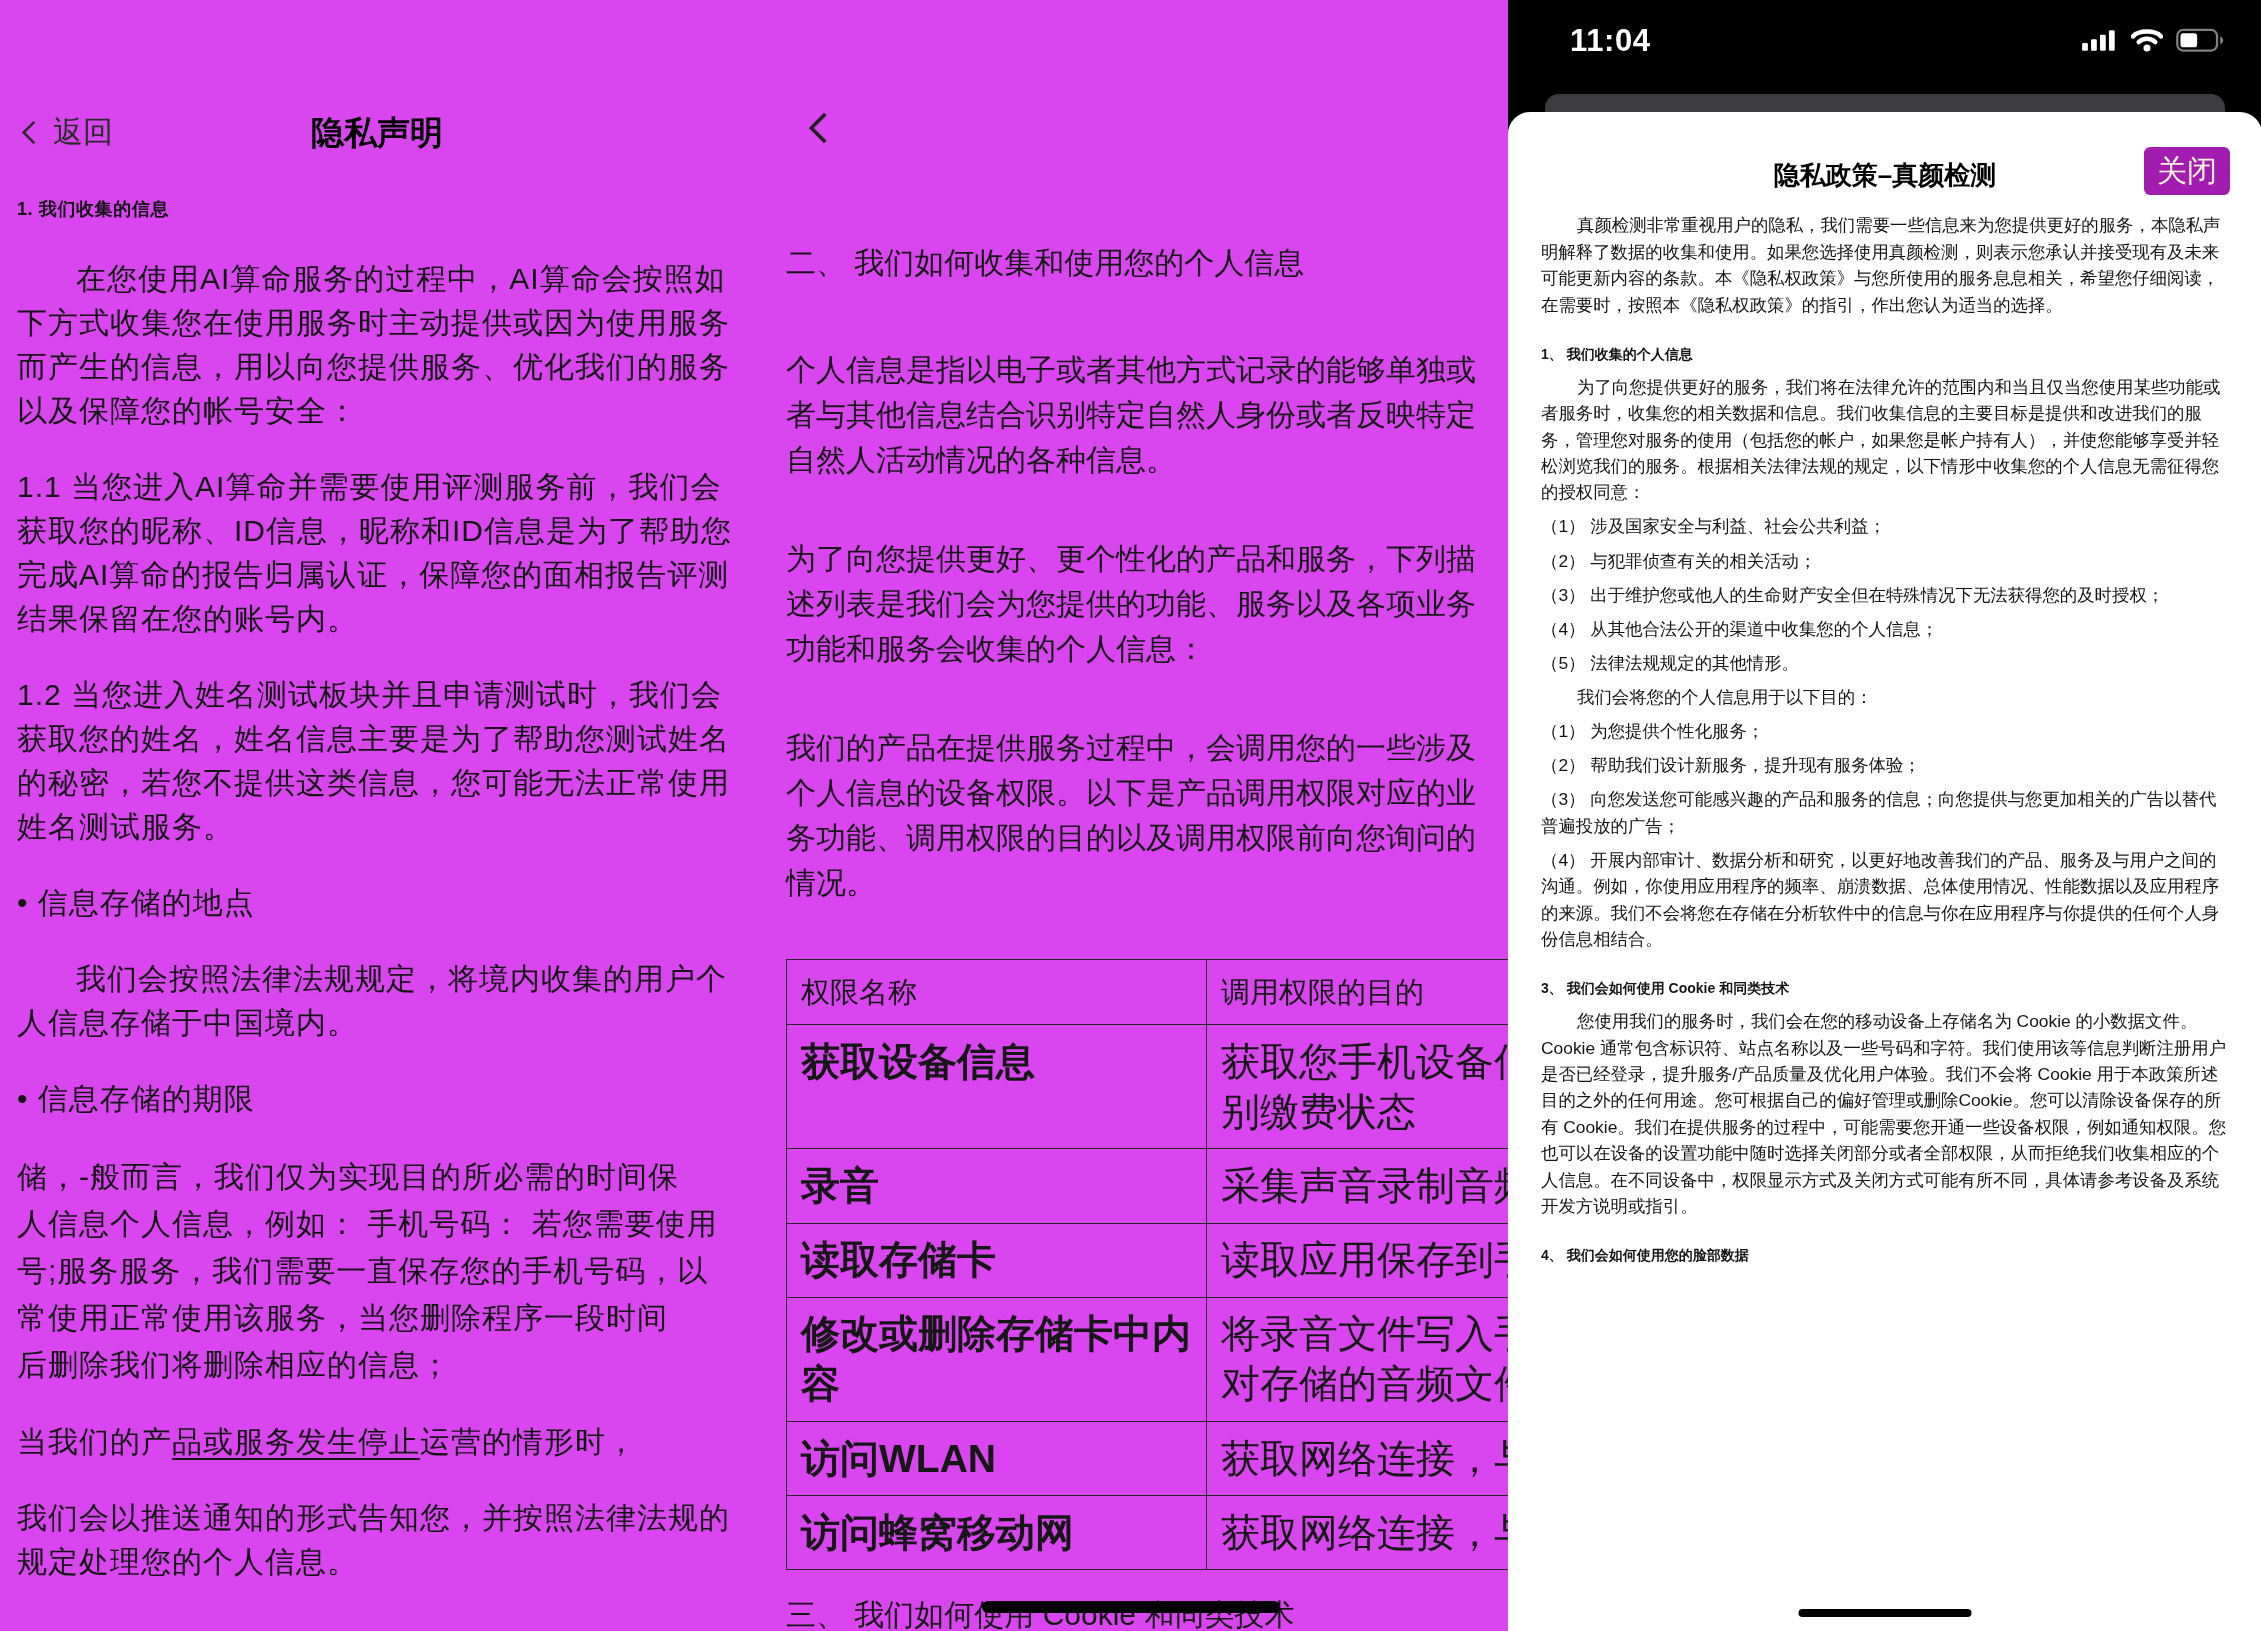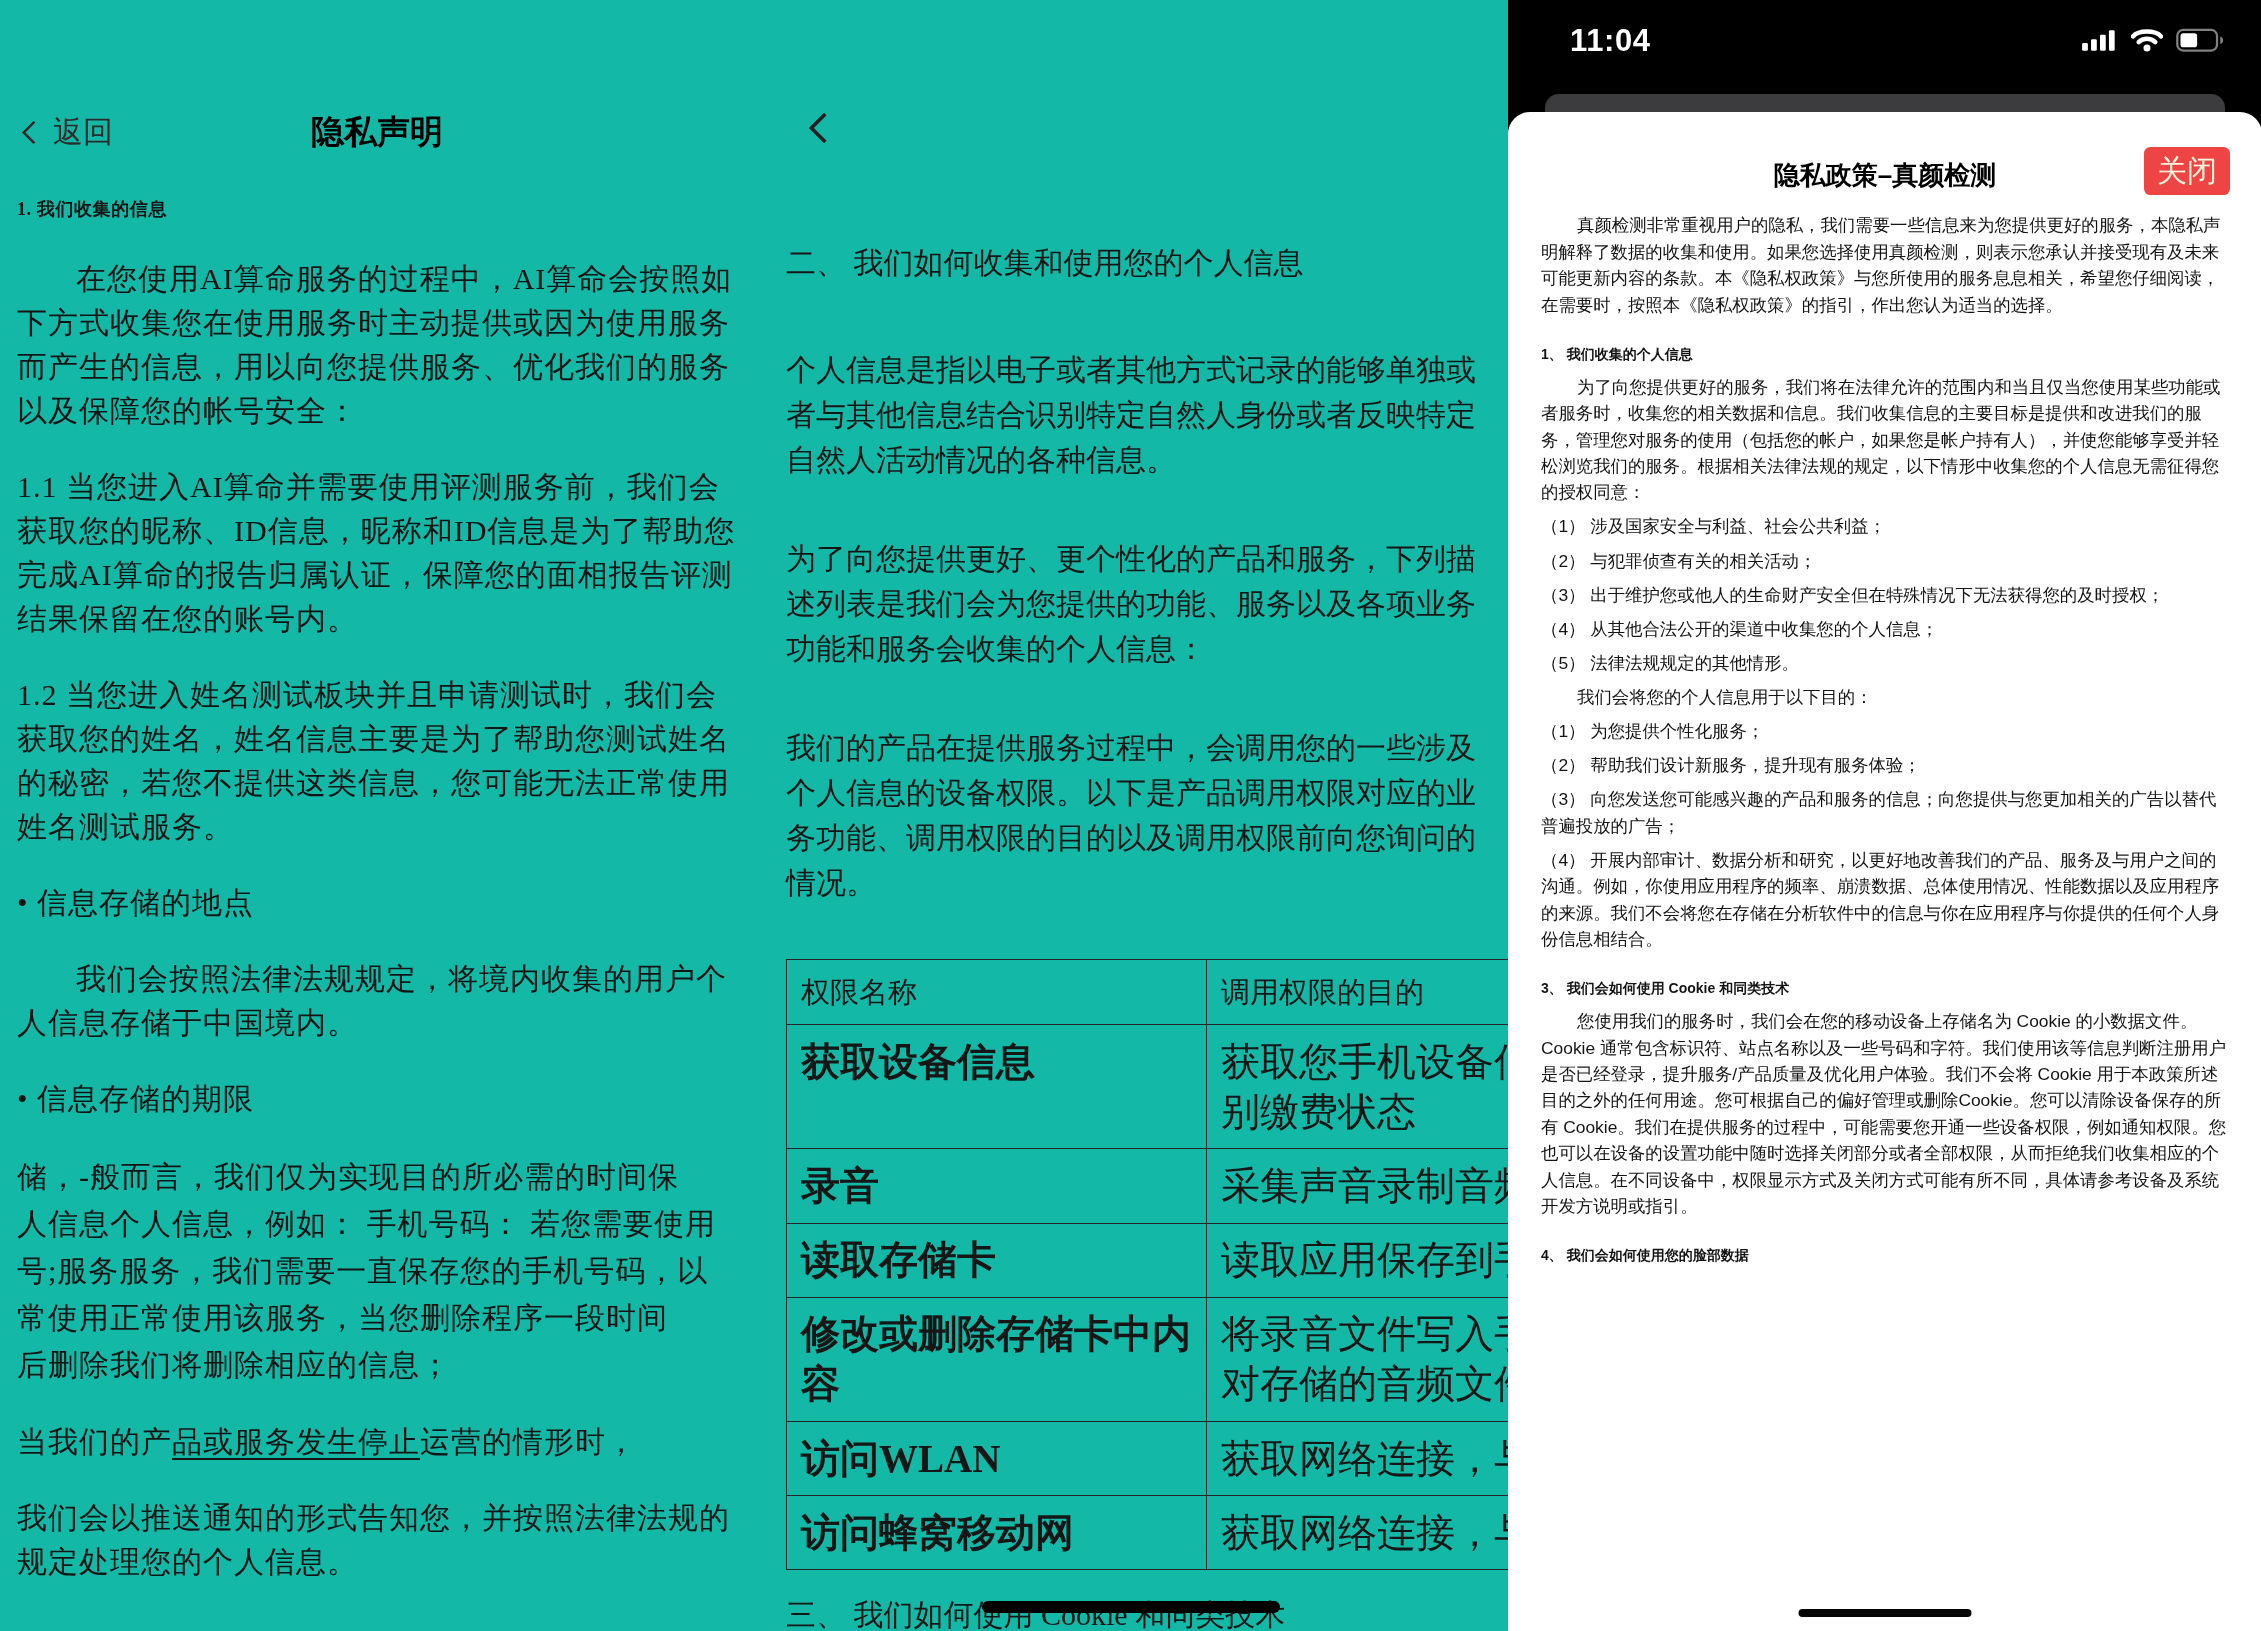--- a/index.html
+++ b/index.html
@@ -1,20 +1,20 @@
 <!DOCTYPE html>
 <html style="font-size:10.3px"><head>
 <meta charset="utf-8">
 <style>
   *{margin:0;padding:0;box-sizing:border-box;}
   html,body{width:2261px;height:1631px;}
   body{font-family:"Liberation Sans",sans-serif;background:#ffffff;}
   .page{width:2261px;height:1631px;display:flex;overflow:hidden;background:#fff;}
   .panel{position:relative;width:754px;flex:0 0 754px;height:1631px;overflow:hidden;}
-  .panel-1,.panel-2{background:#14b8a6;font-family:Liberation Serif, serif;}
+  .panel-1,.panel-2{background:#d946ef;}
   .panel-3{background:#000000;}
 
   
   .p1-header{position:absolute;top:108px;left:0;width:100%;height:49px;}
   .back-btn{position:absolute;left:24.5px;top:0;height:49px;display:flex;align-items:center;gap:11.6px;font-size:30px;color:#2b2b2b;cursor:pointer;}
   .chev{width:17px;height:17px;border-left:3.9px solid #2b2b2b;border-bottom:3.9px solid #2b2b2b;transform:rotate(45deg);border-radius:1.3px;}
   .p1-title{position:absolute;left:0;top:0;width:100%;height:49px;line-height:49px;text-align:center;font-size:33px;font-weight:700;color:#000;}
   .p1-body{position:absolute;top:193px;left:17px;width:722px;font-size:30px;line-height:44px;letter-spacing:1px;color:#141414;}
   .p1-body .blk{margin:32px 0;}
   .p1-body .blk:first-child{margin-top:0;}
@@ -40,21 +40,21 @@
   .ind2{bottom:18px;width:298px;height:11.6px;}
   .ind3{bottom:14px;width:173px;height:7.7px;background:#060606;}
 
   
   .status-bar{position:absolute;top:0;left:0;width:100%;height:85px;color:#fff;}
   .sb-time{position:absolute;left:62px;top:23px;font-size:31px;font-weight:700;letter-spacing:0.6px;}
   .sb-icons{position:absolute;right:36px;top:28px;display:flex;align-items:center;gap:13px;}
   .sheet-hint{position:absolute;top:94px;left:37px;right:37px;height:39px;border-radius:14px 14px 0 0;background:#3c3c3e;}
   .sheet{position:absolute;top:112px;left:0;right:0;bottom:0;background:#fff;border-radius:22px 22px 0 0;padding:46px 33px 0;overflow:hidden;}
   .sheet-title{text-align:center;font-size:26px;font-weight:700;color:#000;}
-  .close-btn{position:absolute;top:35px;right:32px;background:#ef4444;color:#FDF3DB;border:none;font-family:inherit;font-size:30px;line-height:1;padding:9px 13px;border-radius:6.4px;cursor:pointer;margin-left:40px;}
+  .close-btn{position:absolute;top:35px;right:32px;background:#a21caf;color:#FDF3DB;border:none;font-family:inherit;font-size:30px;line-height:1;padding:9px 13px;border-radius:6.4px;cursor:pointer;margin-left:40px;}
   .sheet-body{margin-top:19.3px;font-size:17.4px;line-height:26.4px;color:#141414;}
   .sheet-body .intro,.sheet-body .p{text-indent:36px;margin:3.9px 0;}
   .sheet-body .li{margin:7.7px 0;}
   .sheet-body .h{font-weight:700;font-size:14px;margin:23px 0 6.4px;}
 </style>
 </head>
 <body>
 
 <div class="page">
 

